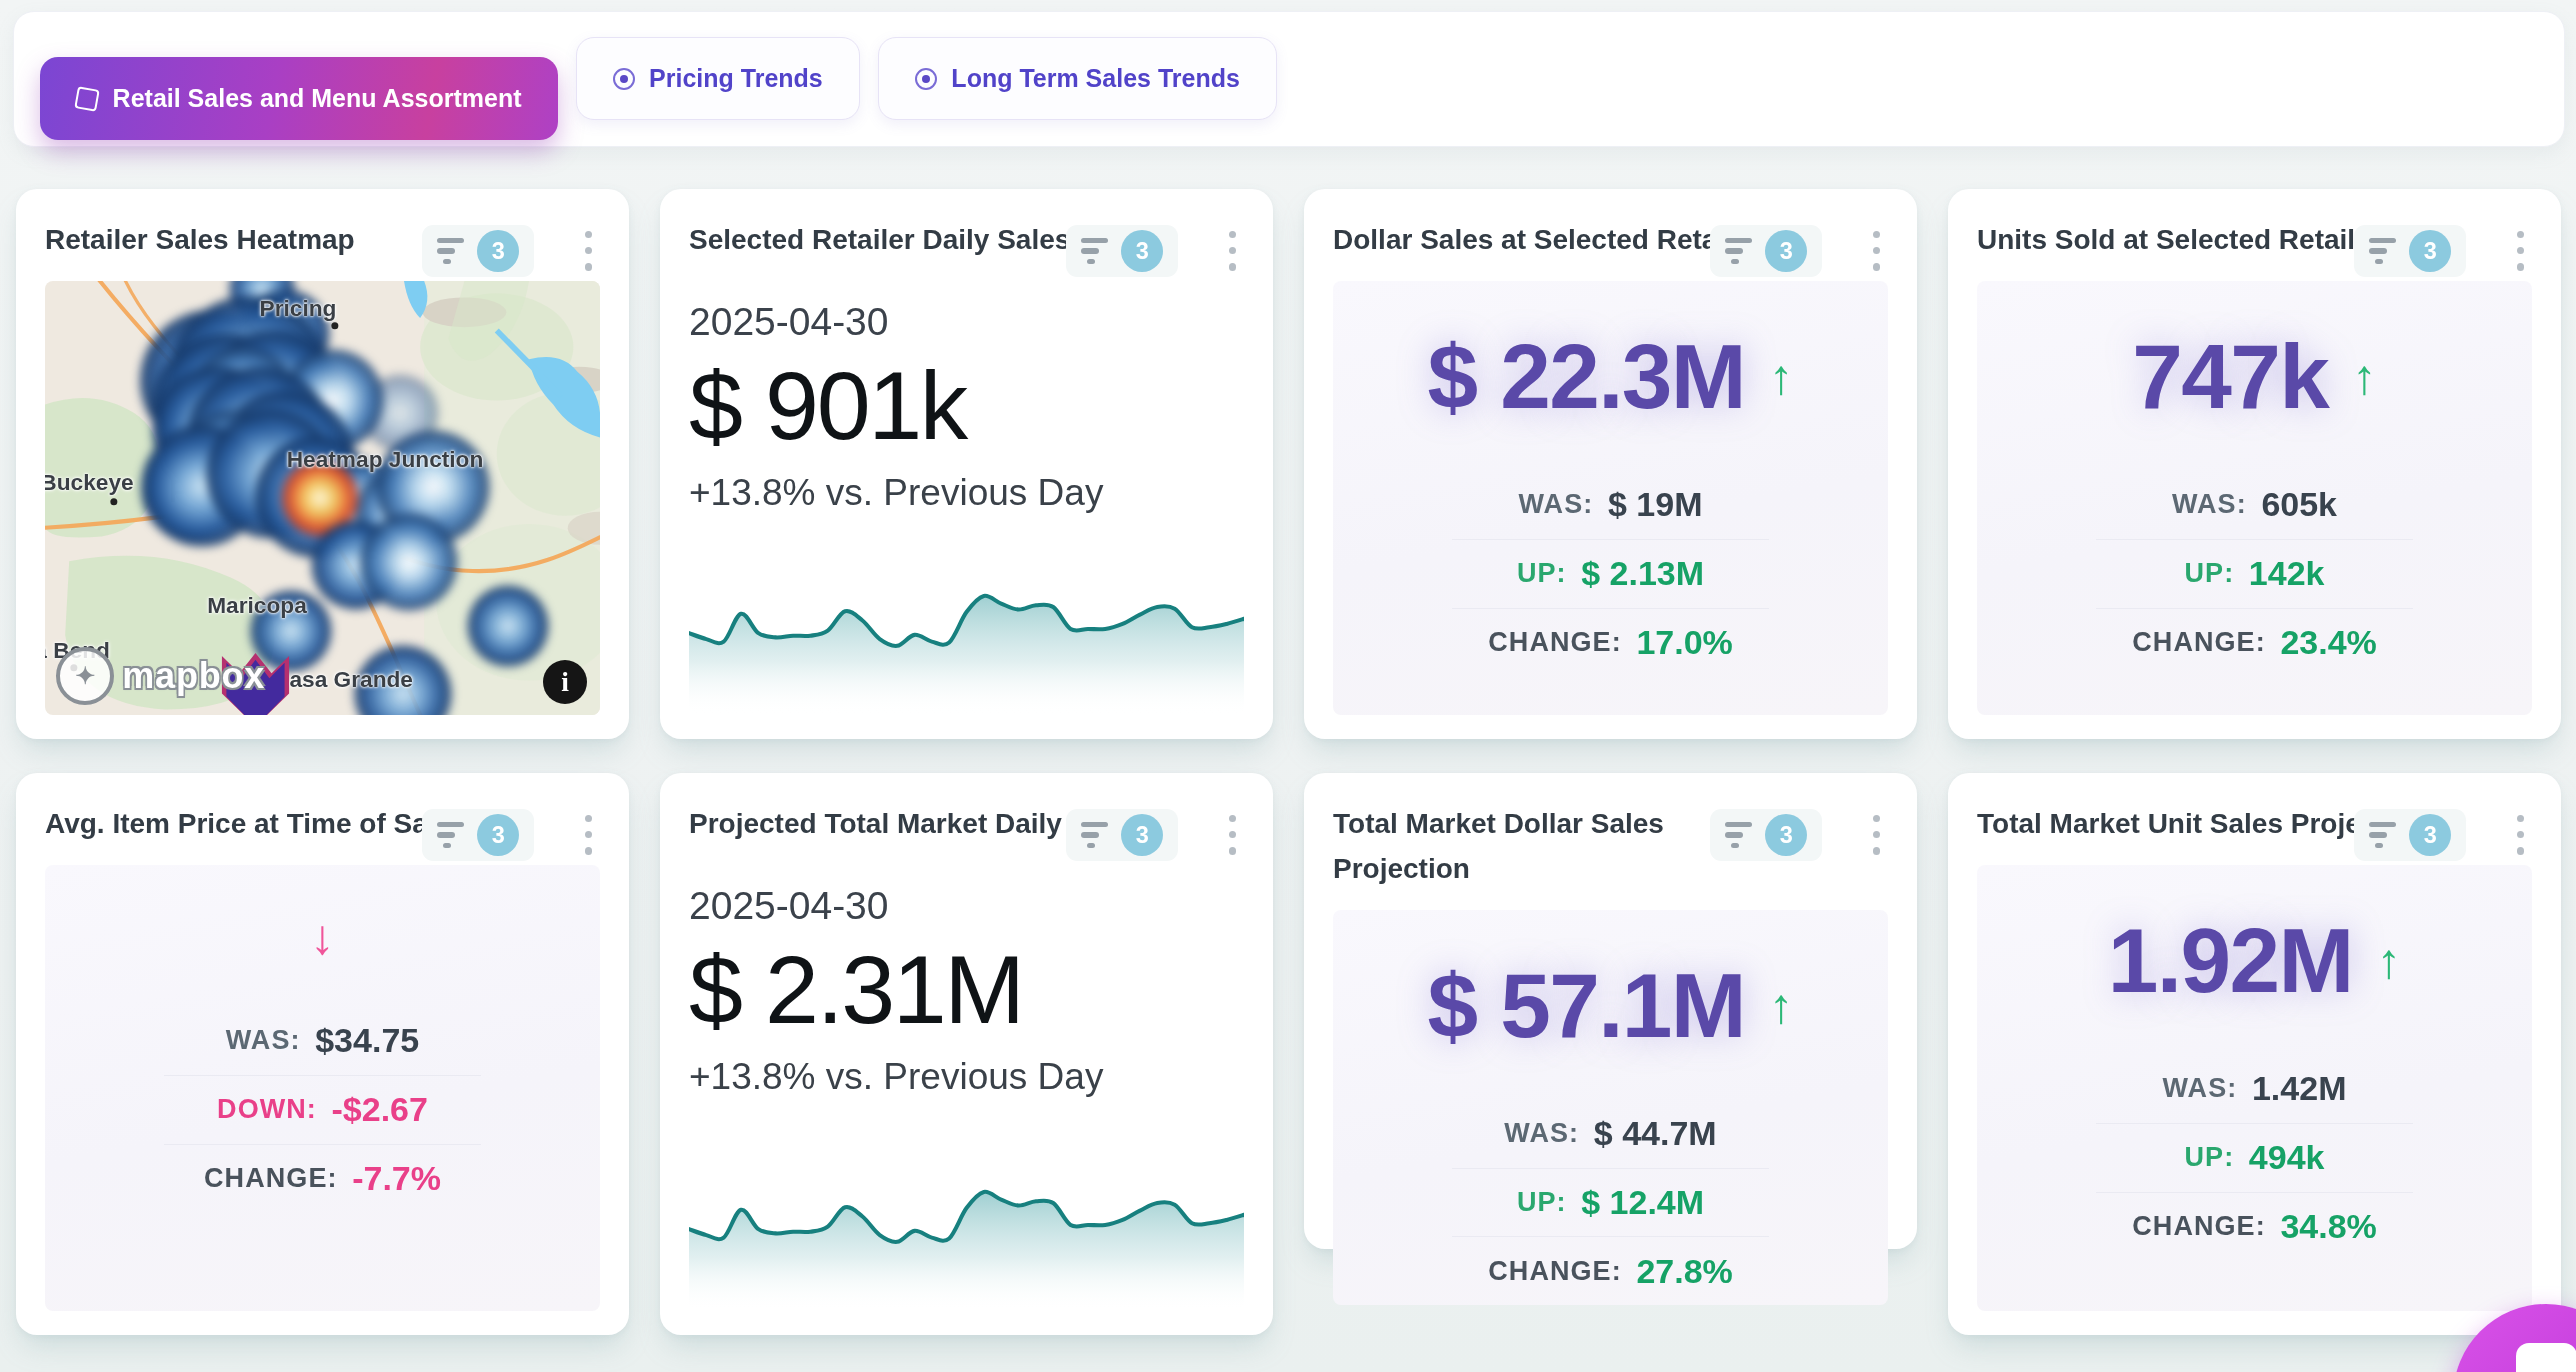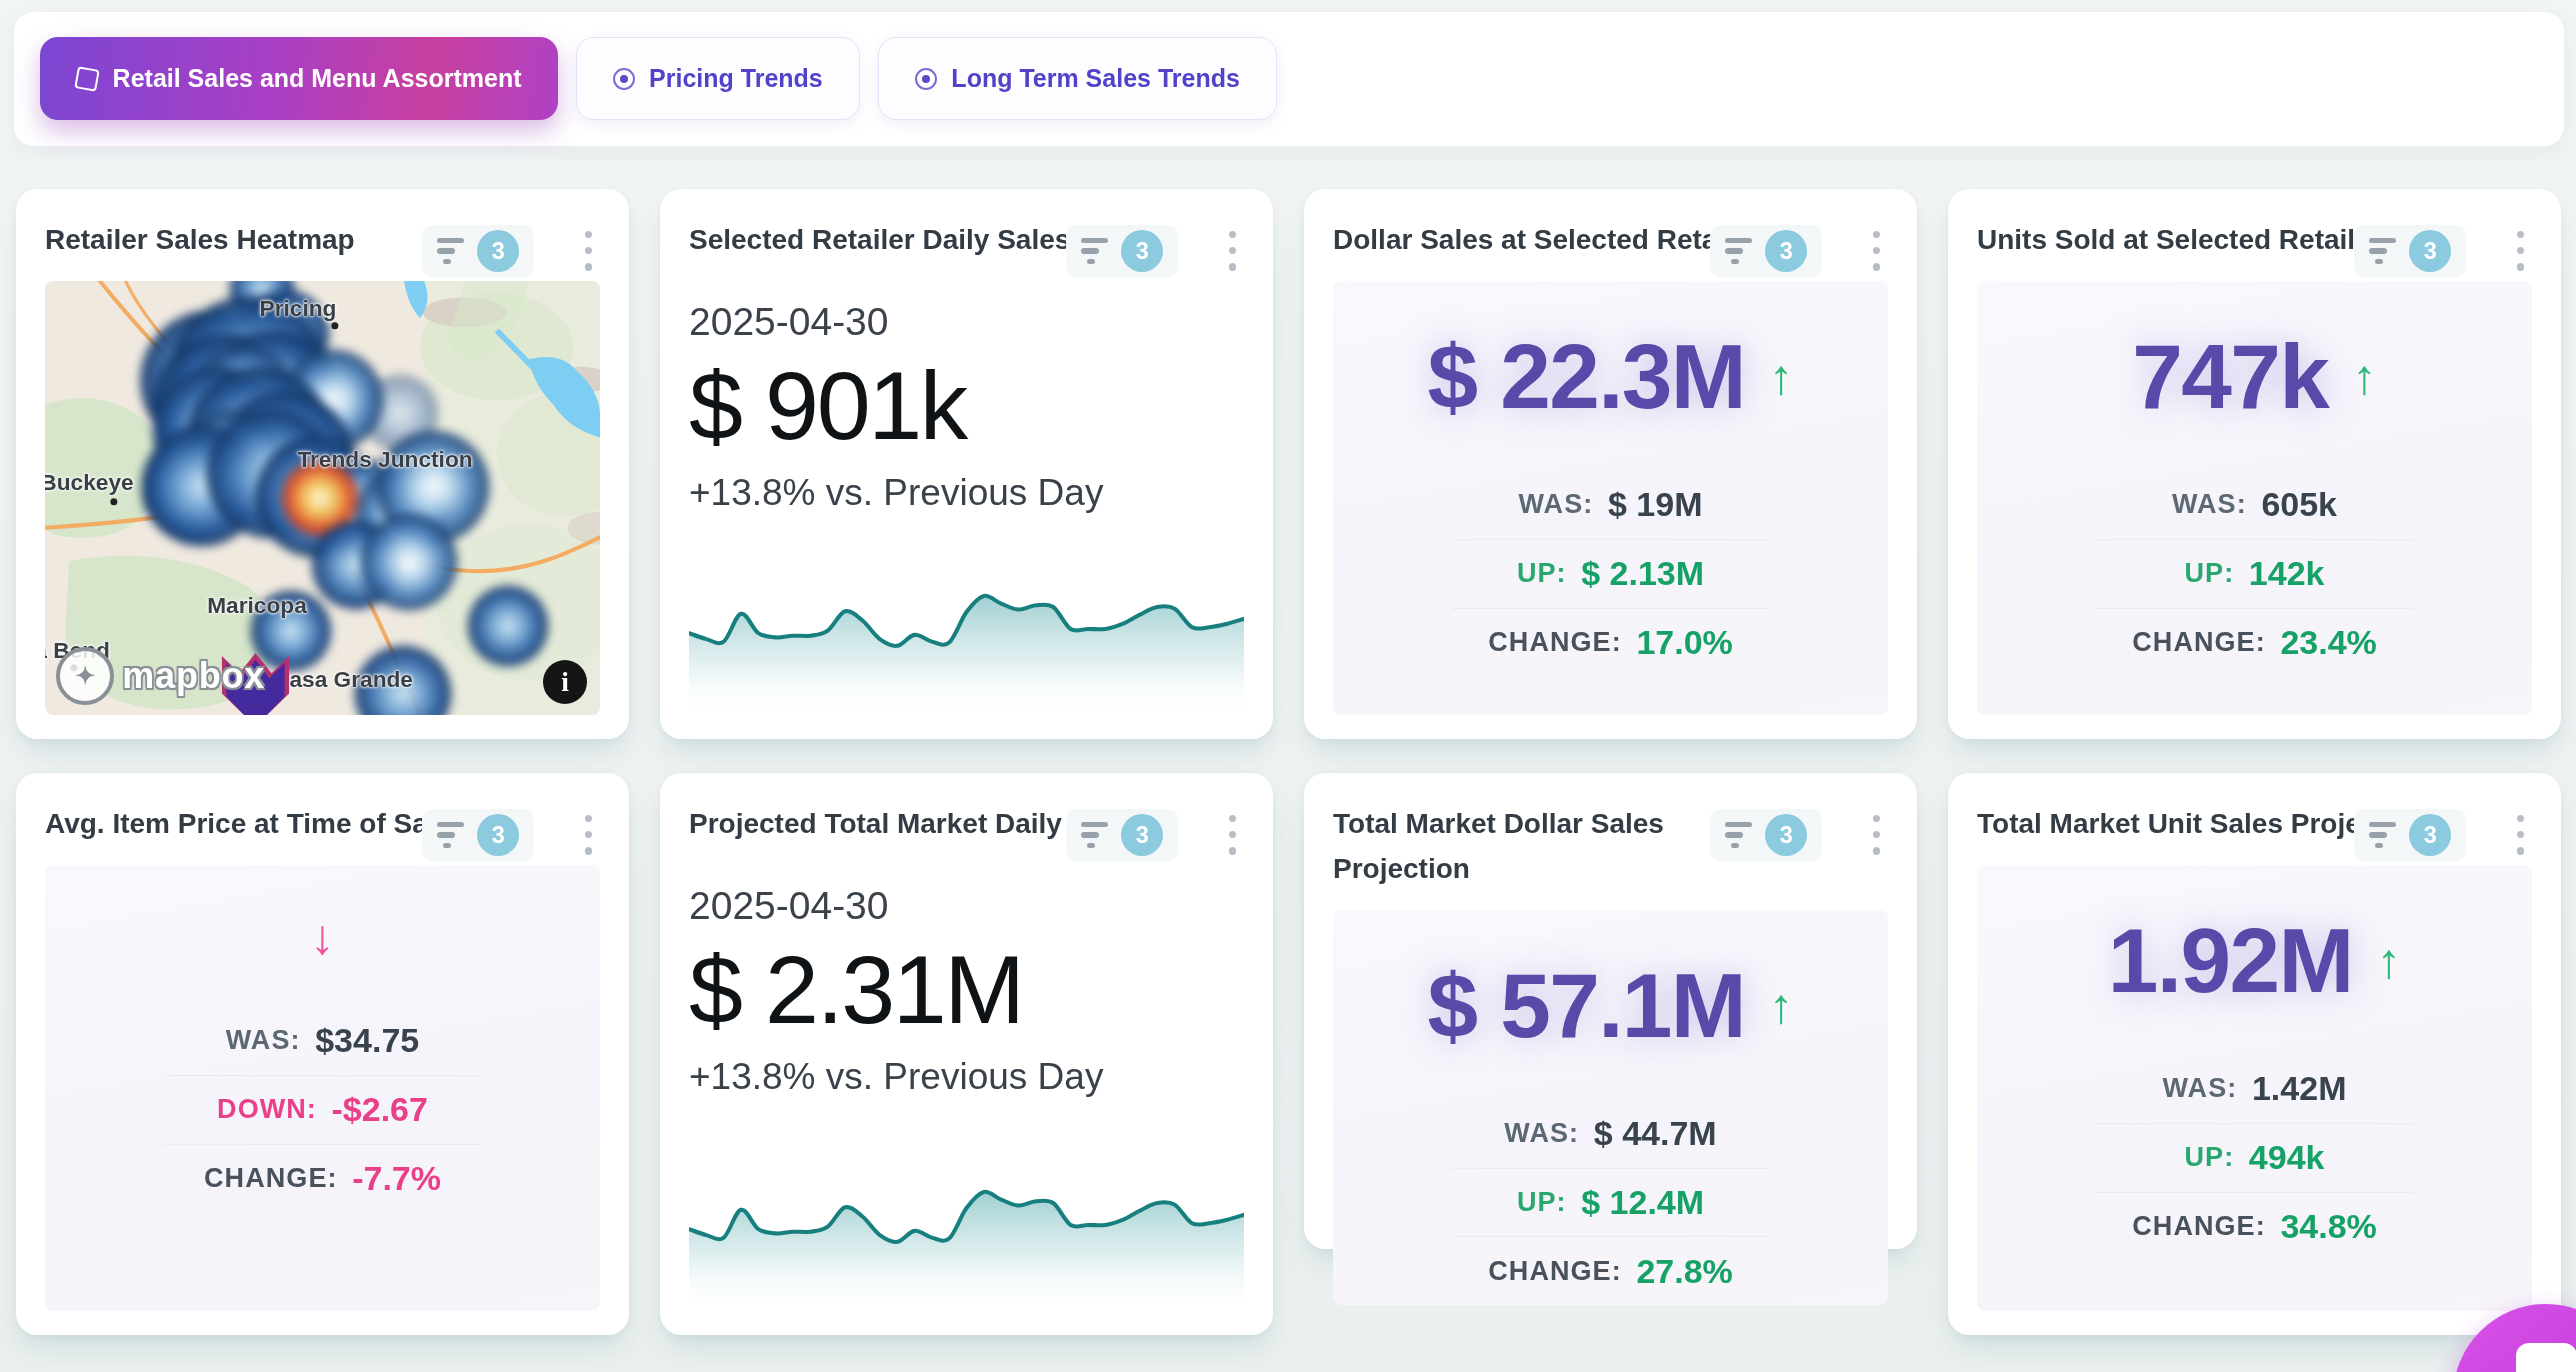--- a/index.html
+++ b/index.html
@@ -18,20 +18,21 @@
   .tabs{position:absolute;left:26px;top:25px;display:flex;gap:18px;}
   .tab{
     height:83px;border-radius:18px;display:flex;align-items:center;gap:14.6px;
     padding:0 36px;font-size:25px;font-weight:700;cursor:pointer;white-space:nowrap;
     box-sizing:border-box;
   }
   .tab.active{
     background:linear-gradient(100deg,#7b46d3 0%,#a93fc4 45%,#c8409f 75%,#ae41c5 100%);
     color:#ffffff;border:none;
     box-shadow:0 11.3px 24px rgba(150,60,180,.35);
+    margin-top:20px;
   }
   .tab.inactive{
     background:#fdfdff;color:#5143c9;border:1.6px solid #e7e3f6;
     box-shadow:0 4.9px 13px rgba(120,110,200,.10);
   }
   .sq-icon{width:18px;height:18px;border:2.4px solid #ffffff;border-radius:4px;transform:rotate(10deg);}
   .radio-icon{width:18px;height:18px;border-radius:50%;border:2.4px solid #7a6cd6;position:relative;}
   .radio-icon::after{content:"";position:absolute;left:50%;top:50%;width:8px;height:8px;border-radius:50%;
     background:#5b49c6;transform:translate(-50%,-50%);}
   
@@ -232,21 +233,21 @@
       <div class="hb light" style="left:364px;top:281px;--d:97px;"></div>
       <div class="hb" style="left:246px;top:350px;--d:81px;"></div>
       <div class="hb" style="left:463px;top:345px;--d:81px;"></div>
       <div class="hb" style="left:358px;top:413px;--d:97px;"></div>
     </div>
 
     <div class="map-label" style="left:253px;top:27px;">Pricing</div>
     <div class="map-dot" style="left:290px;top:45px;"></div>
     <div class="map-label" style="left:42px;top:201px;">Buckeye</div>
     <div class="map-dot" style="left:69px;top:221px;"></div>
-    <div class="map-label" style="left:340px;top:178px;">Trends Junction</div>
+    <div class="map-label" style="left:340px;top:178px;">Heatmap Junction</div>
     <div class="map-label" style="left:212px;top:324px;">Maricopa</div>
     <div class="map-label" style="left:24px;top:369px;">la Bend</div>
     <div class="map-dot" style="left:29px;top:387px;"></div>
     <div class="map-label" style="left:298px;top:398px;">Casa Grande</div>
 
     <div class="shield"></div>
     <div class="mb-logo">
       <span class="mb-circle">✦</span>
       <span class="mb-word">mapbox</span>
     </div>

